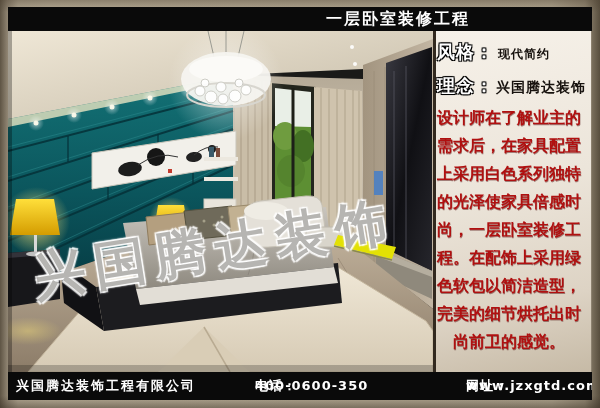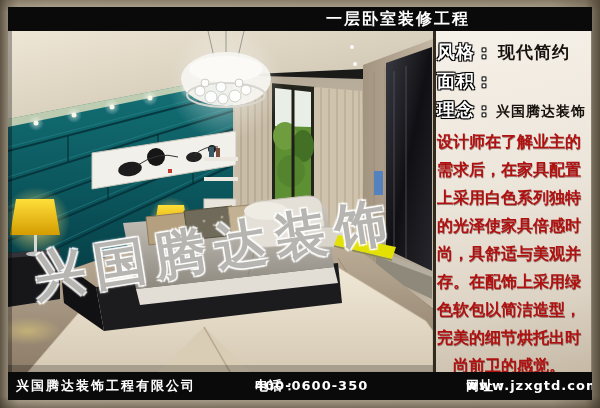--- a/index.html
+++ b/index.html
@@ -35,21 +35,21 @@
     padding:9px 5px 0 1px;
     background:linear-gradient(168deg,#f6f1e9 0%,#ece5da 45%,#ddd3c4 78%,#c6baa6 100%);
     border-right:1px solid #8d före;
     border-right:1px solid #8d8270;
   }
   .field-row{display:flex;align-items:baseline;margin-bottom:5px;white-space:nowrap;}
   .hollow{
     font-size:18px;font-weight:800;color:#fff;letter-spacing:1px;
     text-shadow:-1px -1px 0 #000,1px -1px 0 #000,-1px 1px 0 #000,1px 1px 0 #000,0 0 2px #000;
   }
-  .field-value{font-size:17px;font-weight:800;color:#17120e;margin-left:4px;letter-spacing:1px;}
+  .field-value{font-size:12px;font-weight:800;color:#17120e;margin-left:4px;letter-spacing:1px;}
   .description{
     margin-top:6px;width:144px;
     font-size:16px;line-height:28px;font-weight:bold;color:#b01010;
     text-align:justify;text-align-last:center;
     text-shadow:.5px .5px 0 rgba(70,0,0,.45);
   }
   .footer-bar{left:8px;top:372px;width:584px;height:28px;font-weight:bold;}
   .footer-bar span{position:absolute;top:0;line-height:28px;font-size:13px;white-space:nowrap;}
   .f-company{left:8px;letter-spacing:2px;}
   .f-phone{left:247px;letter-spacing:1px;}
@@ -318,27 +318,26 @@
   </div>
 
   <div class="panel-divider"></div>
 
   <div class="info-panel">
     <div class="field-row">
       <span class="hollow">风格：</span>
       <span class="field-value">现代简约</span>
     </div>
     <div class="field-row">
-      <span class="hollow">面积：</span>
     </div>
     <div class="field-row">
       <span class="hollow">理念：</span>
       <span class="field-value" style="font-size:14px;margin-left:2px">兴国腾达装饰</span>
     </div>
-    <div class="description">设计师在了解业主的需求后，在家具配置上采用白色系列独特的光泽使家具倍感时尚，具舒适与美观并存。在配饰上采用绿色软包以简洁造型，完美的细节烘托出时尚前卫的感觉。</div>
+    <div class="description">设计师在了解业主的需求后，在家具配置上采用白色系列独特的光泽使家具倍感时尚，一层卧室装修工程。在配饰上采用绿色软包以简洁造型，完美的细节烘托出时尚前卫的感觉。</div>
   </div>
 
   <div class="bar footer-bar">
     <span class="f-company">兴国腾达装饰工程有限公司</span>
     <span class="f-phone">
         <span>电话：</span>
         <span>400-0600-350</span>
       </span>
     <span class="f-web">
         <span>网址：</span>

